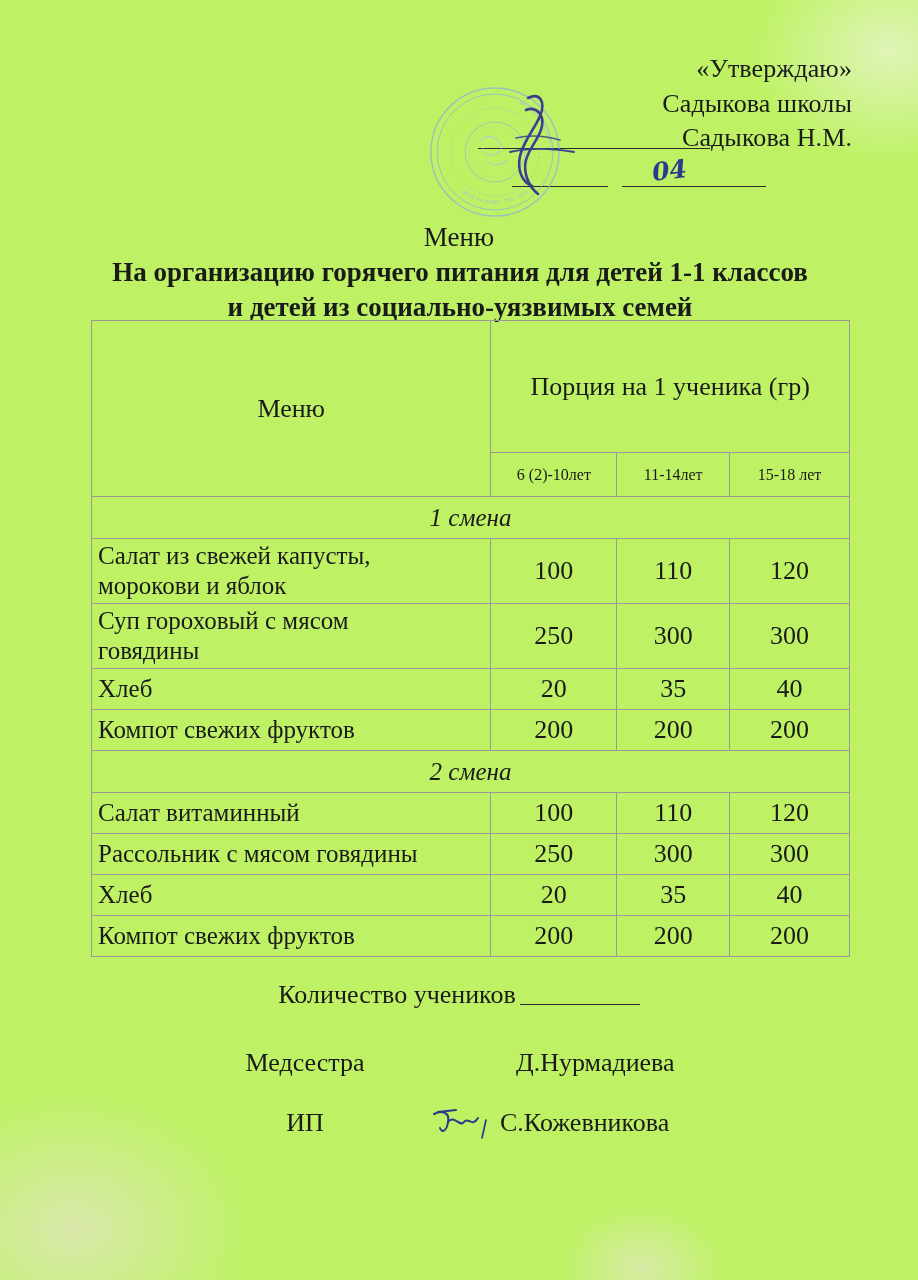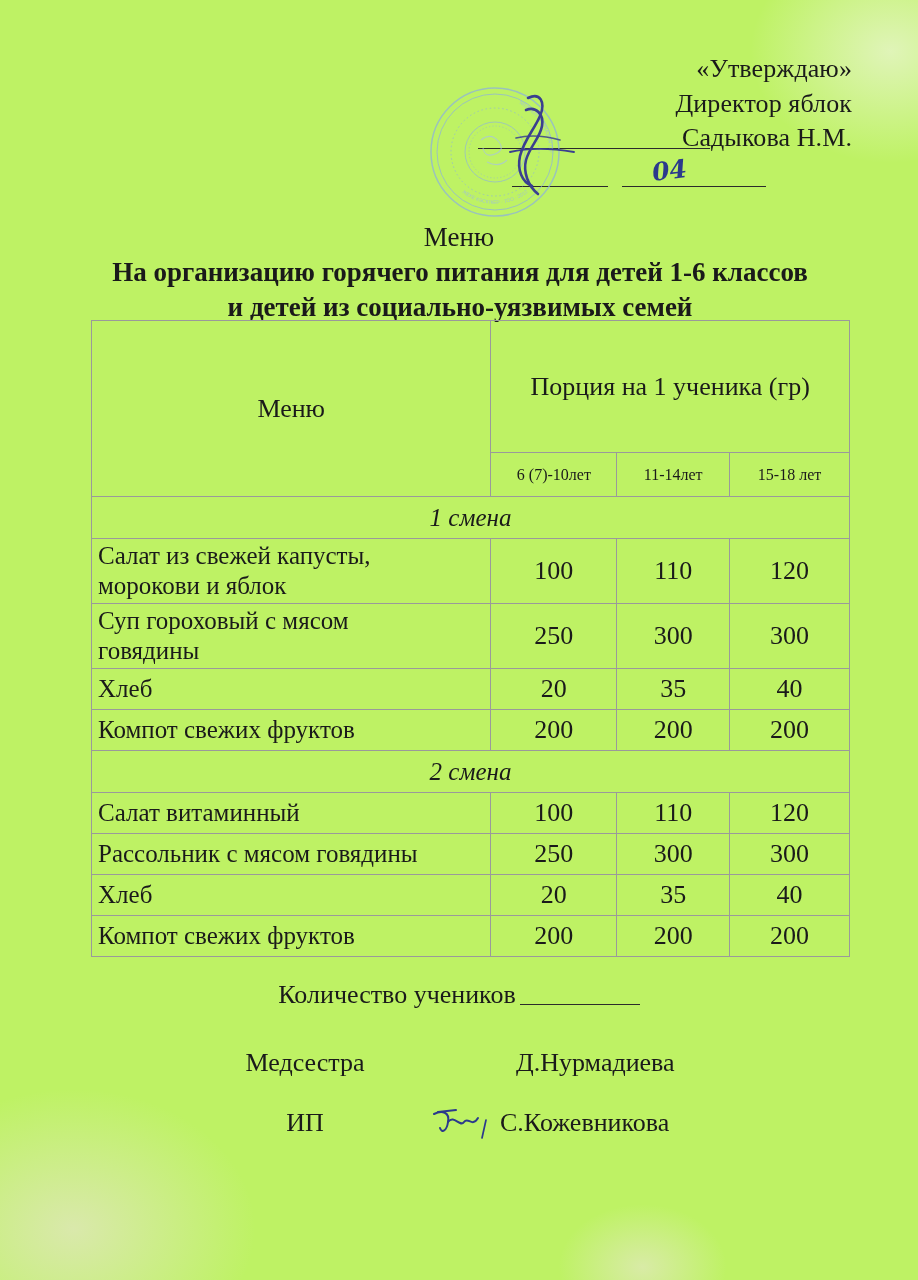--- a/index.html
+++ b/index.html
@@ -226,21 +226,21 @@
   }
 </style>
 </head>
 <body>
 
 <div class="page">
   <div class="scan-tint"></div>
 
   <div class="approval">
     <div class="approval-line">«Утверждаю»</div>
-    <div class="approval-line">Директор яблок</div>
+    <div class="approval-line">Садыкова школы</div>
     <div class="approval-line">Садыкова Н.М.</div>
   </div>
 
   <div class="rule rule-top"></div>
   <div class="rule rule-day"></div>
   <div class="rule rule-month"></div>
 
   <div class="date-row">
     
     
@@ -278,32 +278,32 @@
     <g fill="none" stroke="#3a3f8f" stroke-width="2.6" stroke-linecap="round">
       <path d="M40 16 C 52 10, 58 20, 52 34 C 46 48, 36 58, 32 74 C 29 88, 34 100, 44 104"></path>
       <path d="M38 28 C 48 24, 56 32, 54 44 C 52 56, 42 64, 38 78 C 35 90, 40 104, 50 112"></path>
       <path d="M22 70 C 40 66, 62 66, 86 70" stroke-width="1.8"></path>
       <path d="M28 56 C 44 52, 58 54, 72 58" stroke-width="1.6" opacity="0.85"></path>
     </g>
   </svg>
 
   <div class="doc-title">Меню</div>
   <div class="doc-subtitle">
-    <div>На организацию горячего питания для детей 1-6 классов</div>
+    <div>На организацию горячего питания для детей 1-1 классов</div>
     <div>и детей из социально-уязвимых семей</div>
   </div>
 
   <table class="menu-table">
     <tbody>
       <tr>
         <td class="th-menu" rowspan="2">Меню</td>
         <td class="th-portion" colspan="3">Порция на 1 ученика (гр)</td>
       </tr>
       <tr>
-        <td class="th-age col-a">6 (7)-10лет</td>
+        <td class="th-age col-a">6 (2)-10лет</td>
         <td class="th-age col-b">11-14лет</td>
         <td class="th-age col-c">15-18 лет</td>
       </tr>
 
       <tr class="shift-row">
         <td colspan="4">1 смена</td>
       </tr>
       <tr>
         <td class="dish dish-2line">
           <span>Салат из свежей капусты,</span><br>

